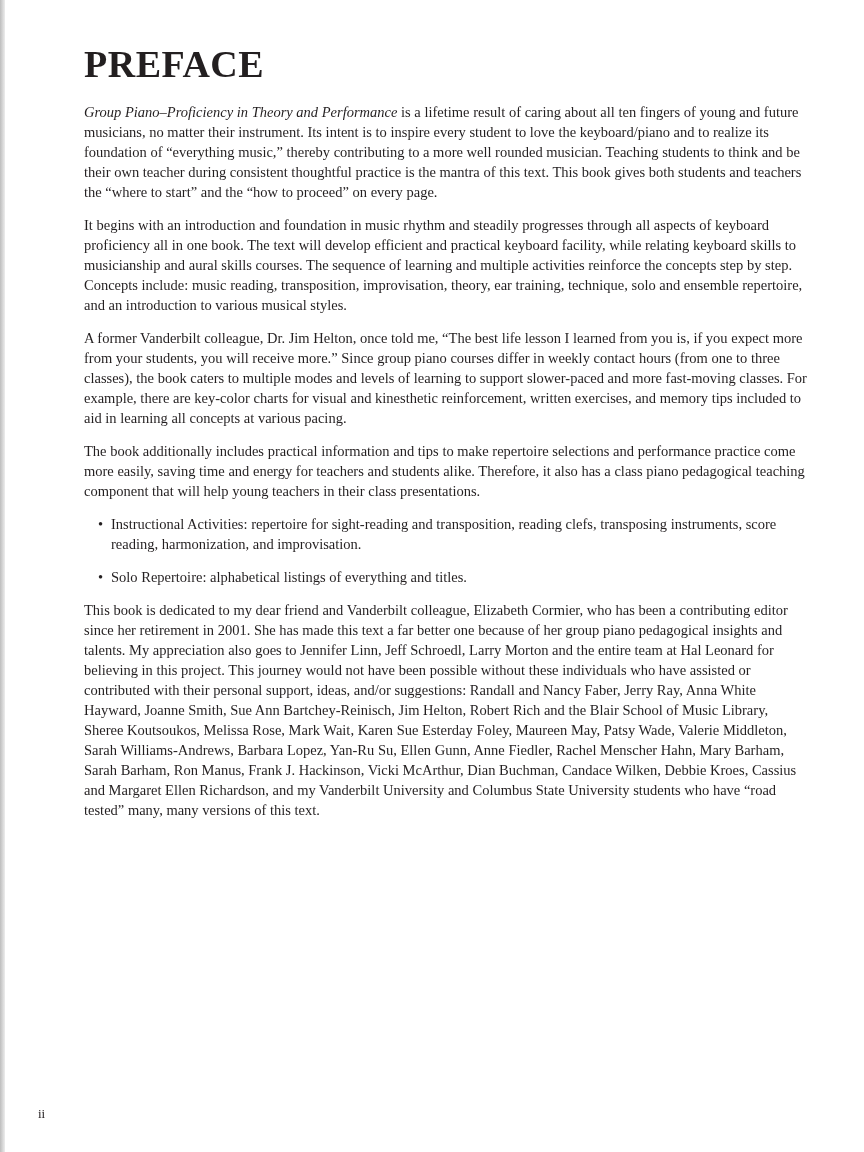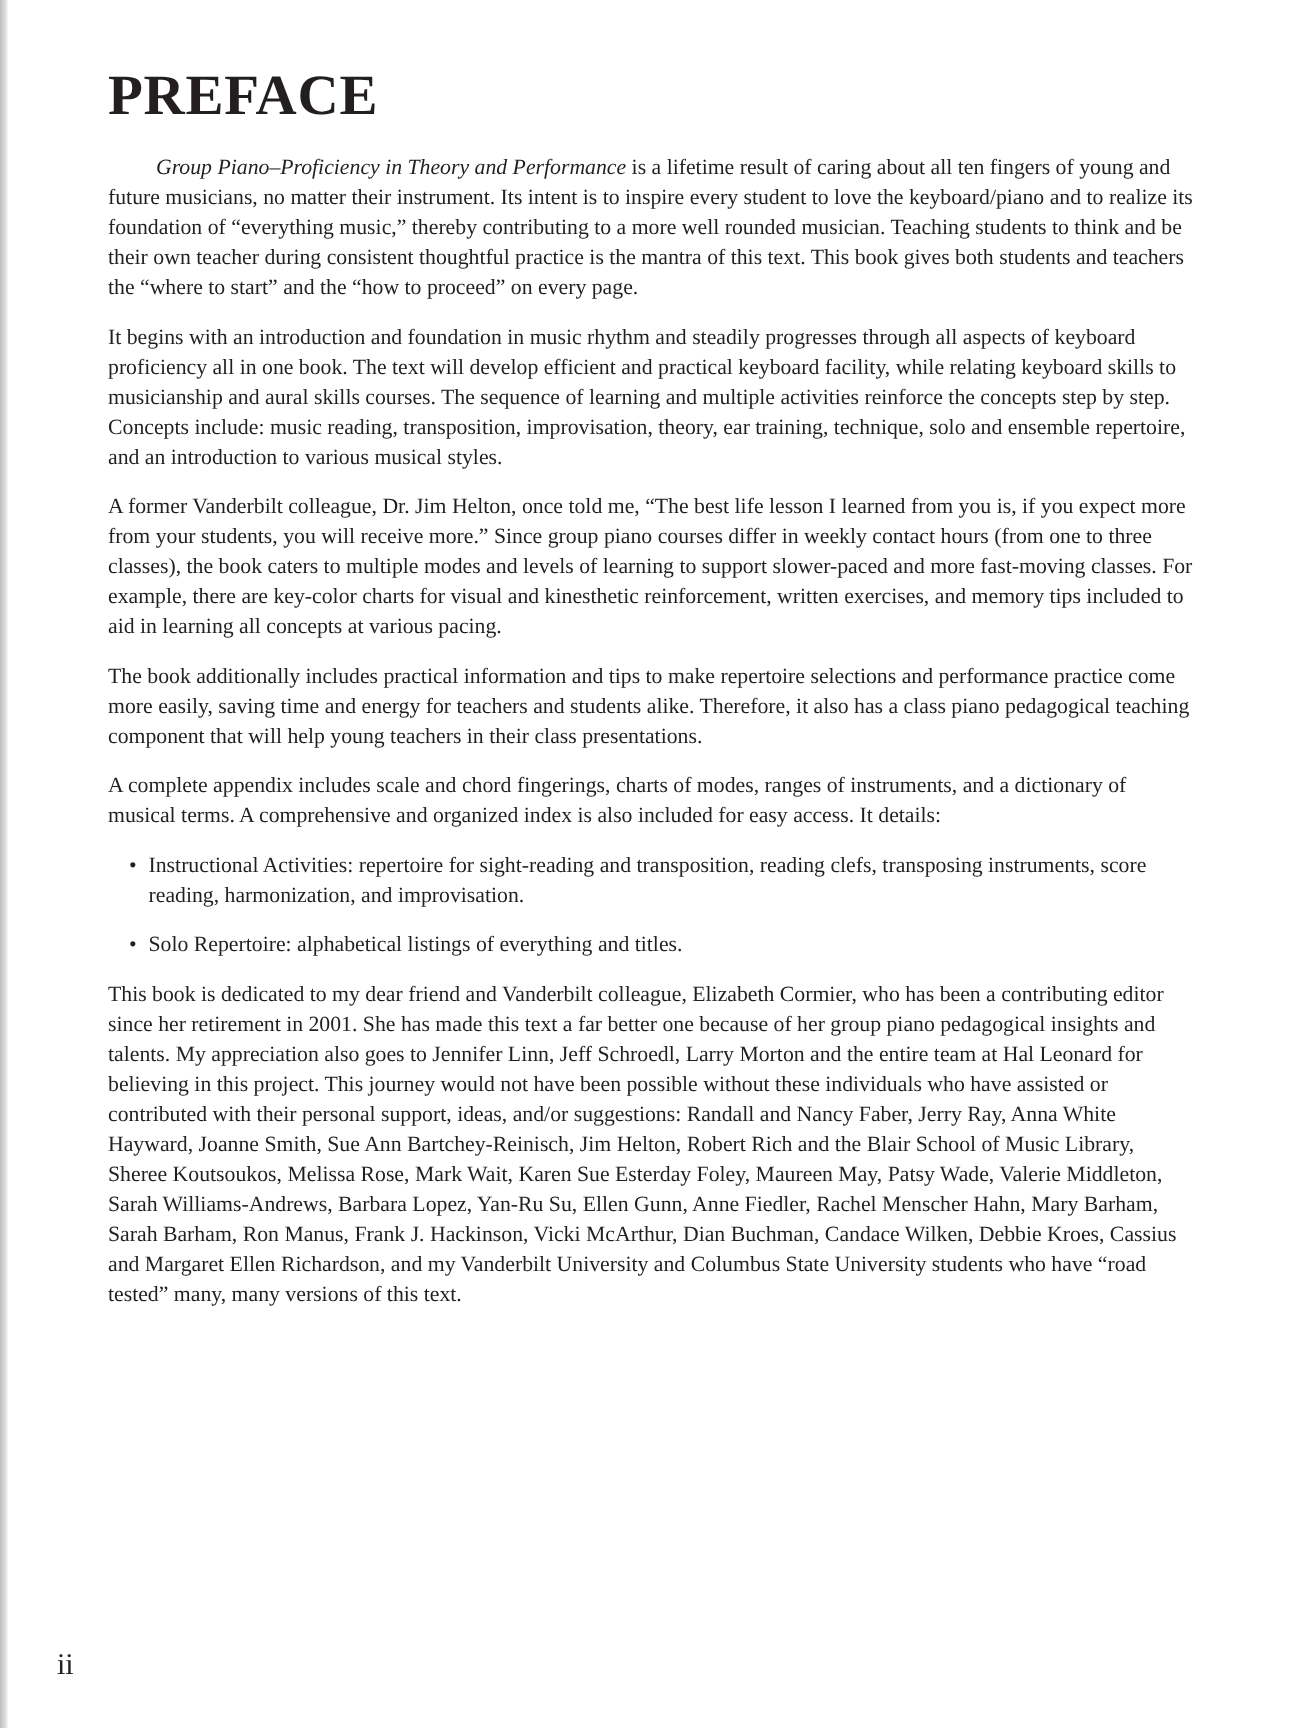--- a/index.html
+++ b/index.html
@@ -18,21 +18,21 @@
   .spine {
     position: absolute;
     left: 0;
     top: 0;
     width: 5px;
     height: 100%;
     background: linear-gradient(to right, #bdbdbd, #ededed);
   }
   .page {
     position: absolute;
-    left: 72px;
+    left: 84px;
     top: 42px;
     width: 726px;
   }
   h1.title {
     font-size: 38px;
     font-weight: bold;
     letter-spacing: 0.5px;
     margin: 0 0 16px 0;
     color: #231f20;
   }
@@ -57,45 +57,43 @@
   ul.detail-list li::before {
     content: "\2022";
     position: absolute;
     left: 0;
     top: 0;
   }
   .pagenum {
     position: absolute;
     left: 38px;
     bottom: 30px;
-    font-size: 20px;
+    font-size: 13px;
     color: #231f20;
   }
   em.book-title {
-    margin-left: 32px;
   }
 </style>
 </head>
 <body>
 
 <div class="spine"></div>
 
 <div class="page">
 
   <h1 class="title">PREFACE</h1>
 
   <p class="body-text"><em class="book-title">Group Piano–Proficiency in Theory and Performance</em><span> is a lifetime result of caring about all ten fingers of young and future musicians, no matter their instrument. Its intent is to inspire every student to love the keyboard/piano and to realize its foundation of “everything music,” thereby contributing to a more well rounded musician. Teaching students to think and be their own teacher during consistent thoughtful practice is the mantra of this text. This book gives both students and teachers the “where to start” and the “how to proceed” on every page.</span></p>
 
   <p class="body-text">It begins with an introduction and foundation in music rhythm and steadily progresses through all aspects of keyboard proficiency all in one book. The text will develop efficient and practical keyboard facility, while relating keyboard skills to musicianship and aural skills courses. The sequence of learning and multiple activities reinforce the concepts step by step. Concepts include: music reading, transposition, improvisation, theory, ear training, technique, solo and ensemble repertoire, and an introduction to various musical styles.</p>
 
   <p class="body-text">A former Vanderbilt colleague, Dr. Jim Helton, once told me, “The best life lesson I learned from you is, if you expect more from your students, you will receive more.” Since group piano courses differ in weekly contact hours (from one to three classes), the book caters to multiple modes and levels of learning to support slower-paced and more fast-moving classes. For example, there are key-color charts for visual and kinesthetic reinforcement, written exercises, and memory tips included to aid in learning all concepts at various pacing.</p>
 
   <p class="body-text">The book additionally includes practical information and tips to make repertoire selections and performance practice come more easily, saving time and energy for teachers and students alike. Therefore, it also has a class piano pedagogical teaching component that will help young teachers in their class presentations.</p>
 
-  <p class="body-text">A complete appendix includes scale and chord fingerings, charts of modes, ranges of instruments, and a dictionary of musical terms. A comprehensive and organized index is also included for easy access. It details:</p>
 
   <ul class="detail-list">
     <li>Instructional Activities: repertoire for sight-reading and transposition, reading clefs, transposing instruments, score reading, harmonization, and improvisation.</li>
     <li>Solo Repertoire: alphabetical listings of everything and titles.</li>
   </ul>
 
   <p class="body-text">This book is dedicated to my dear friend and Vanderbilt colleague, Elizabeth Cormier, who has been a contributing editor since her retirement in 2001. She has made this text a far better one because of her group piano pedagogical insights and talents. My appreciation also goes to Jennifer Linn, Jeff Schroedl, Larry Morton and the entire team at Hal Leonard for believing in this project. This journey would not have been possible without these individuals who have assisted or contributed with their personal support, ideas, and/or suggestions: Randall and Nancy Faber, Jerry Ray, Anna White Hayward, Joanne Smith, Sue Ann Bartchey-Reinisch, Jim Helton, Robert Rich and the Blair School of Music Library, Sheree Koutsoukos, Melissa Rose, Mark Wait, Karen Sue Esterday Foley, Maureen May, Patsy Wade, Valerie Middleton, Sarah Williams-Andrews, Barbara Lopez, Yan-Ru Su, Ellen Gunn, Anne Fiedler, Rachel Menscher Hahn, Mary Barham, Sarah Barham, Ron Manus, Frank J. Hackinson, Vicki McArthur, Dian Buchman, Candace Wilken, Debbie Kroes, Cassius and Margaret Ellen Richardson, and my Vanderbilt University and Columbus State University students who have “road tested” many, many versions of this text.</p>
 
 </div>
 

